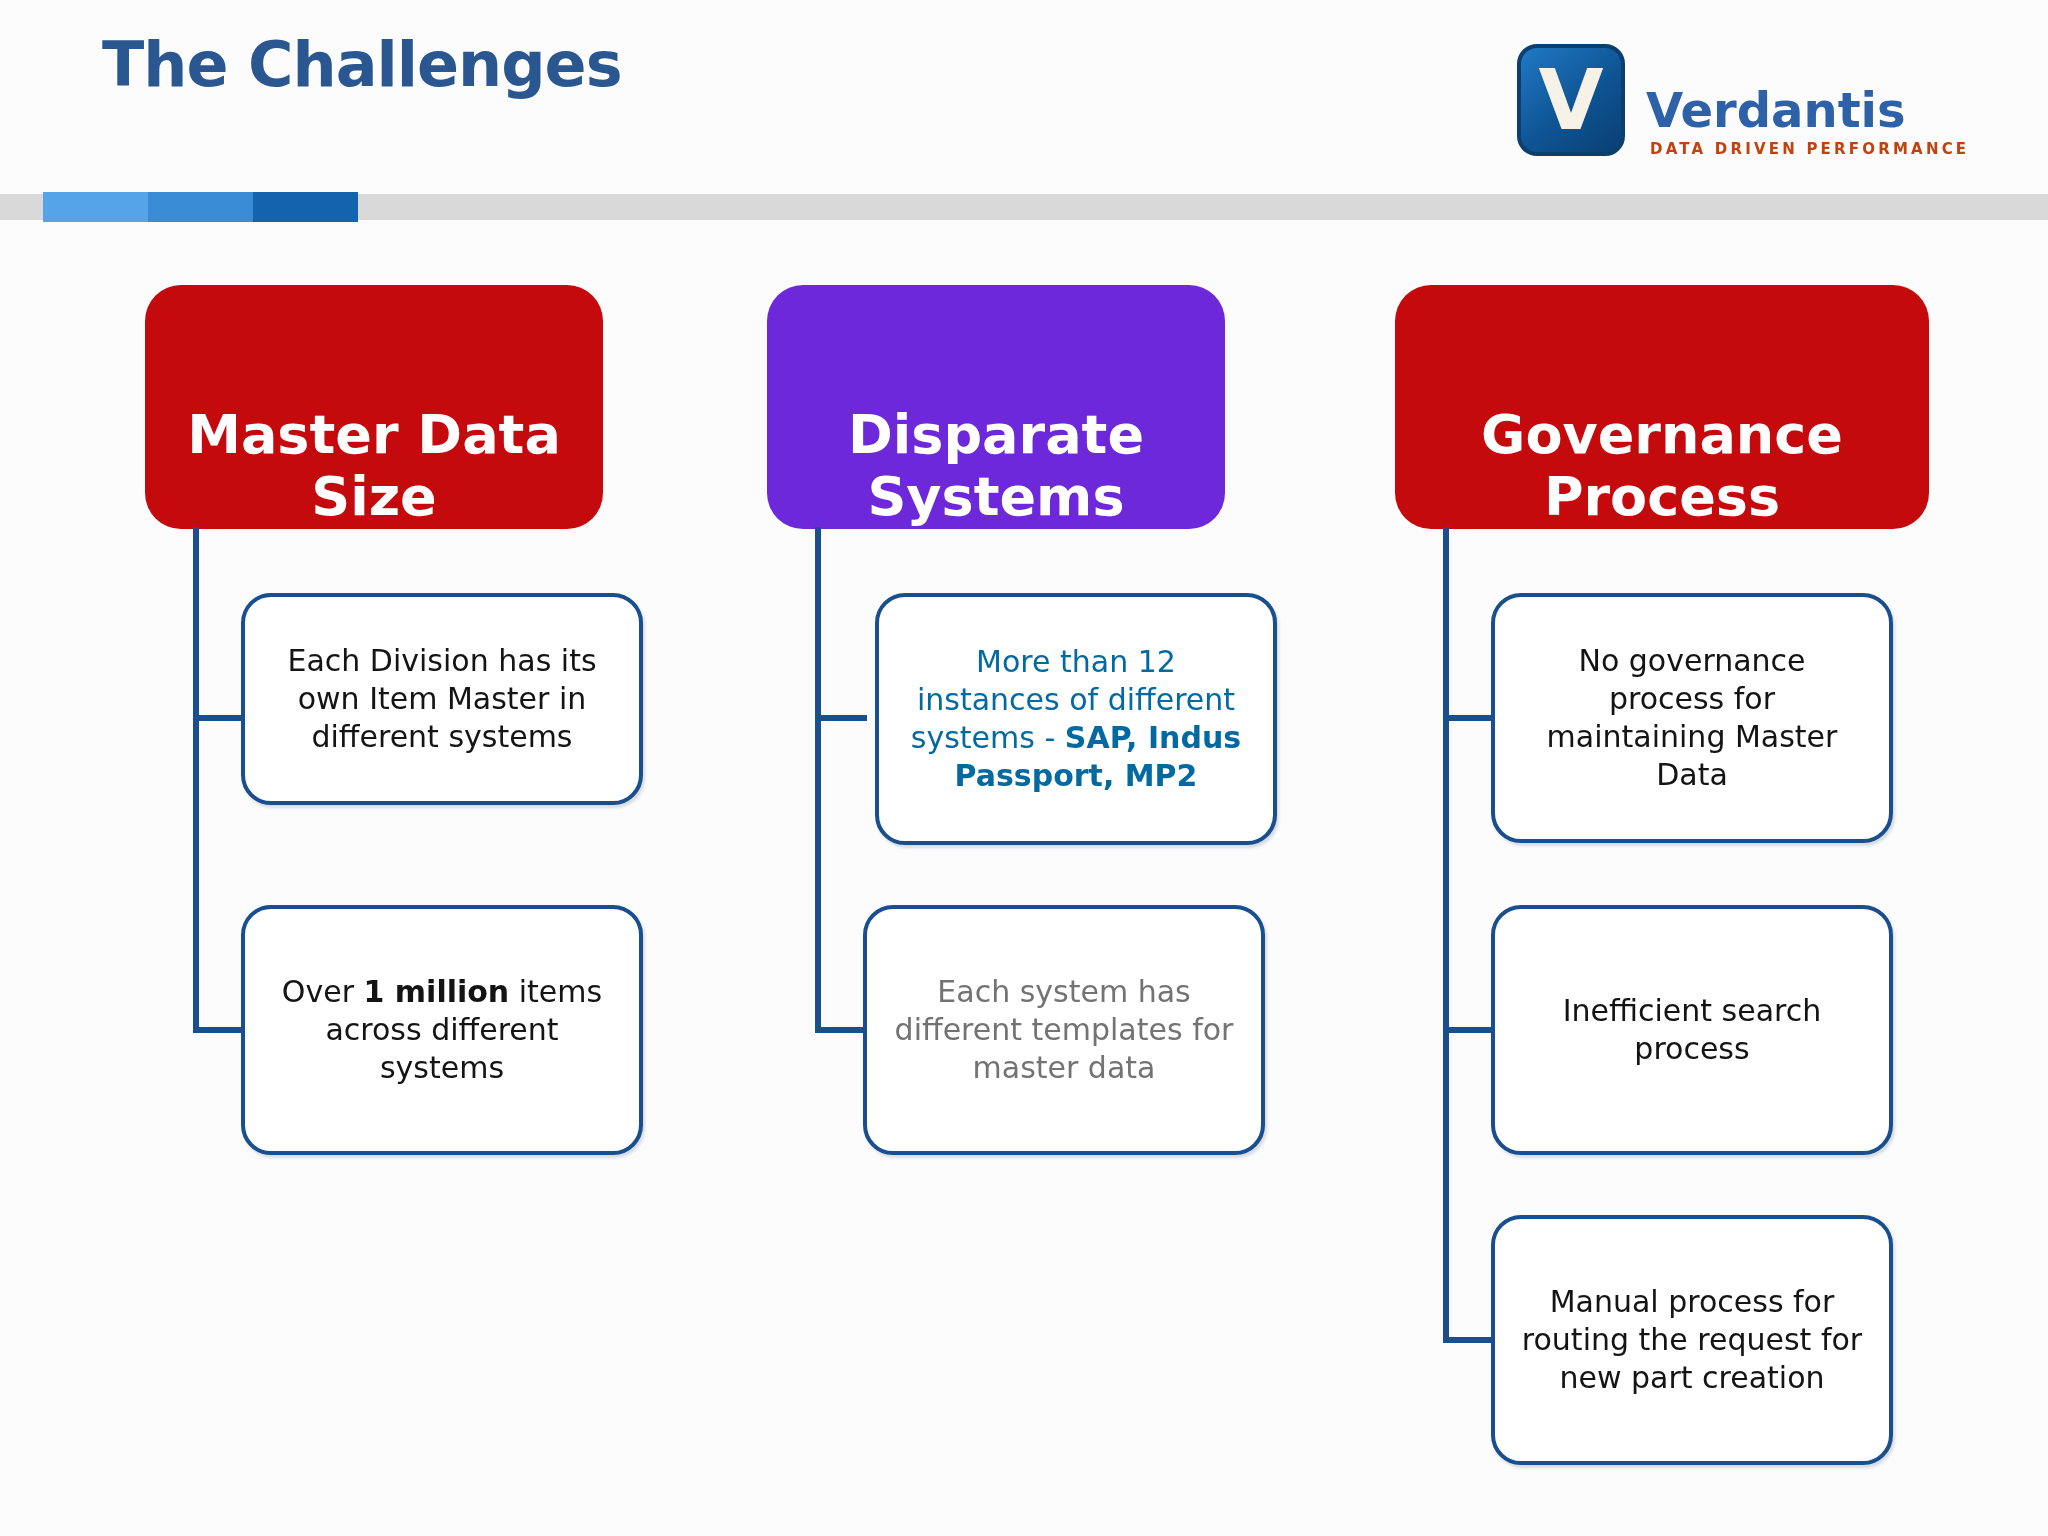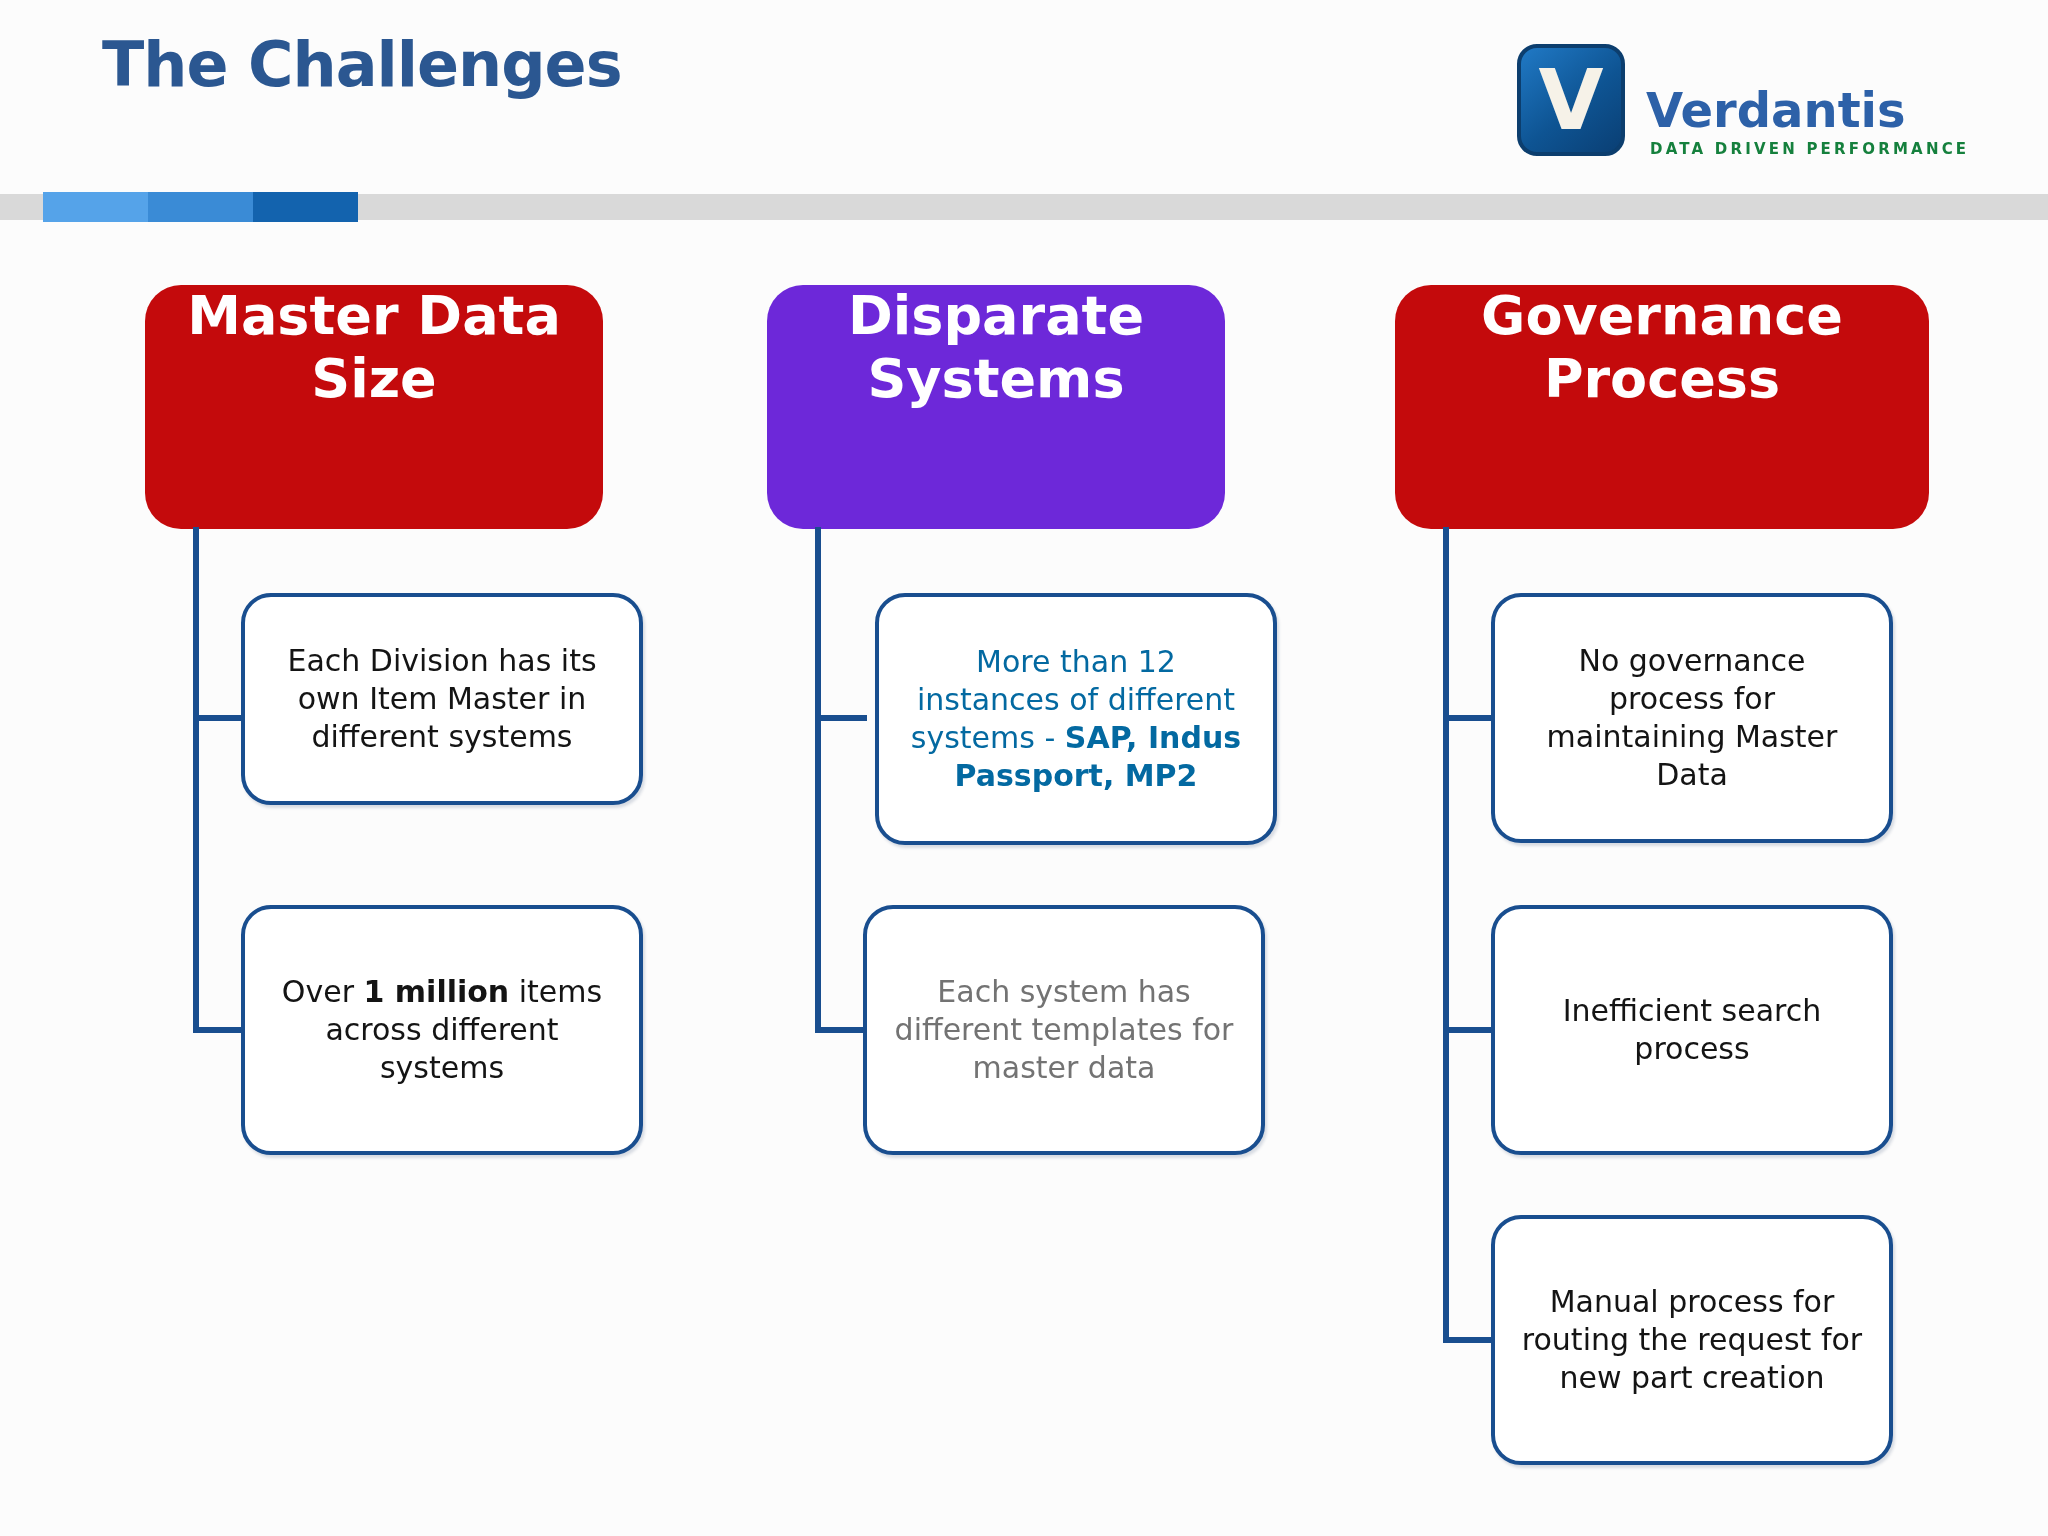--- a/index.html
+++ b/index.html
@@ -12,21 +12,21 @@
   .accent-track{position:absolute;left:0;top:194px;width:2048px;height:26px}
   .accent-seg{position:absolute;top:192px;height:30px}
 
   .logo-mark{position:absolute;left:1517px;top:44px;width:108px;height:112px;border-radius:20px;
              border:4px solid #0c3e6e;background:linear-gradient(140deg,#2079c5 0%,#0e5493 55%,#0a3f74 100%);
              display:flex;align-items:center;justify-content:center;color:#f6f2e8;
              font-size:84px;font-weight:700;line-height:1}
   .logo-brand{position:absolute;left:1646px;top:82px;font-size:48px;font-weight:700;color:#2d61a8;letter-spacing:0}
   .logo-tagline{position:absolute;left:1650px;top:140px;font-size:15px;font-weight:700;color:#8a8a8a;letter-spacing:3.2px}
 
-  .red-box{position:absolute;display:flex;align-items:flex-start;justify-content:center;text-align:center;
+  .red-box{position:absolute;display:flex;align-items:flex-end;justify-content:center;text-align:center;
            color:#fff;font-weight:700;font-size:54px;line-height:1.16;border-radius:36px;padding:0 12px}
   .child-box{position:absolute;display:flex;align-items:center;justify-content:center;text-align:center;
              background:#ffffff;border:4px solid #194e8f;border-radius:30px;font-size:30px;line-height:1.26;
              color:#141414;padding:0 26px;box-shadow:2px 3px 3px rgba(25,50,95,.16)}
   .child-box p{margin:0}
   .child-box .b{font-weight:700}
   .conn{position:absolute}
 </style>
 </head>
 <body>
@@ -39,21 +39,21 @@
   <div id="accent-layer">
       <div class="accent-seg" style="left: 43px; width: 105px; background: rgb(85, 163, 233);"></div>
       <div class="accent-seg" style="left: 148px; width: 105px; background: rgb(58, 139, 214);"></div>
       <div class="accent-seg" style="left: 253px; width: 105px; background: rgb(19, 99, 174);"></div>
     </div>
 
   <div class="logo-mark">
     <span>V</span>
   </div>
   <div class="logo-brand" style="color: rgb(45, 97, 168); text-align: center;">Verdantis</div>
-  <div class="logo-tagline" style="color: #15803d;">DATA DRIVEN PERFORMANCE</div>
+  <div class="logo-tagline" style="color: #c2410c;">DATA DRIVEN PERFORMANCE</div>
 
   <div id="diagram">
       <div class="red-box" style="left: 145px; top: 285px; width: 458px; height: 244px; background: rgb(196, 10, 12);">
         <span>Master Data Size</span>
       </div>
       <div class="conn" style="left: 193px; top: 715px; width: 52px; height: 6px; background: rgb(25, 78, 143);"></div>
       <div class="child-box" style="left: 241px; top: 593px; width: 402px; height: 212px; border-color: rgb(25, 78, 143); color: rgb(20, 20, 20);">
         <p><span>Each Division has its own Item Master in different systems</span></p>
       </div>
       <div class="conn" style="left: 193px; top: 1027px; width: 52px; height: 6px; background: rgb(25, 78, 143);"></div>

